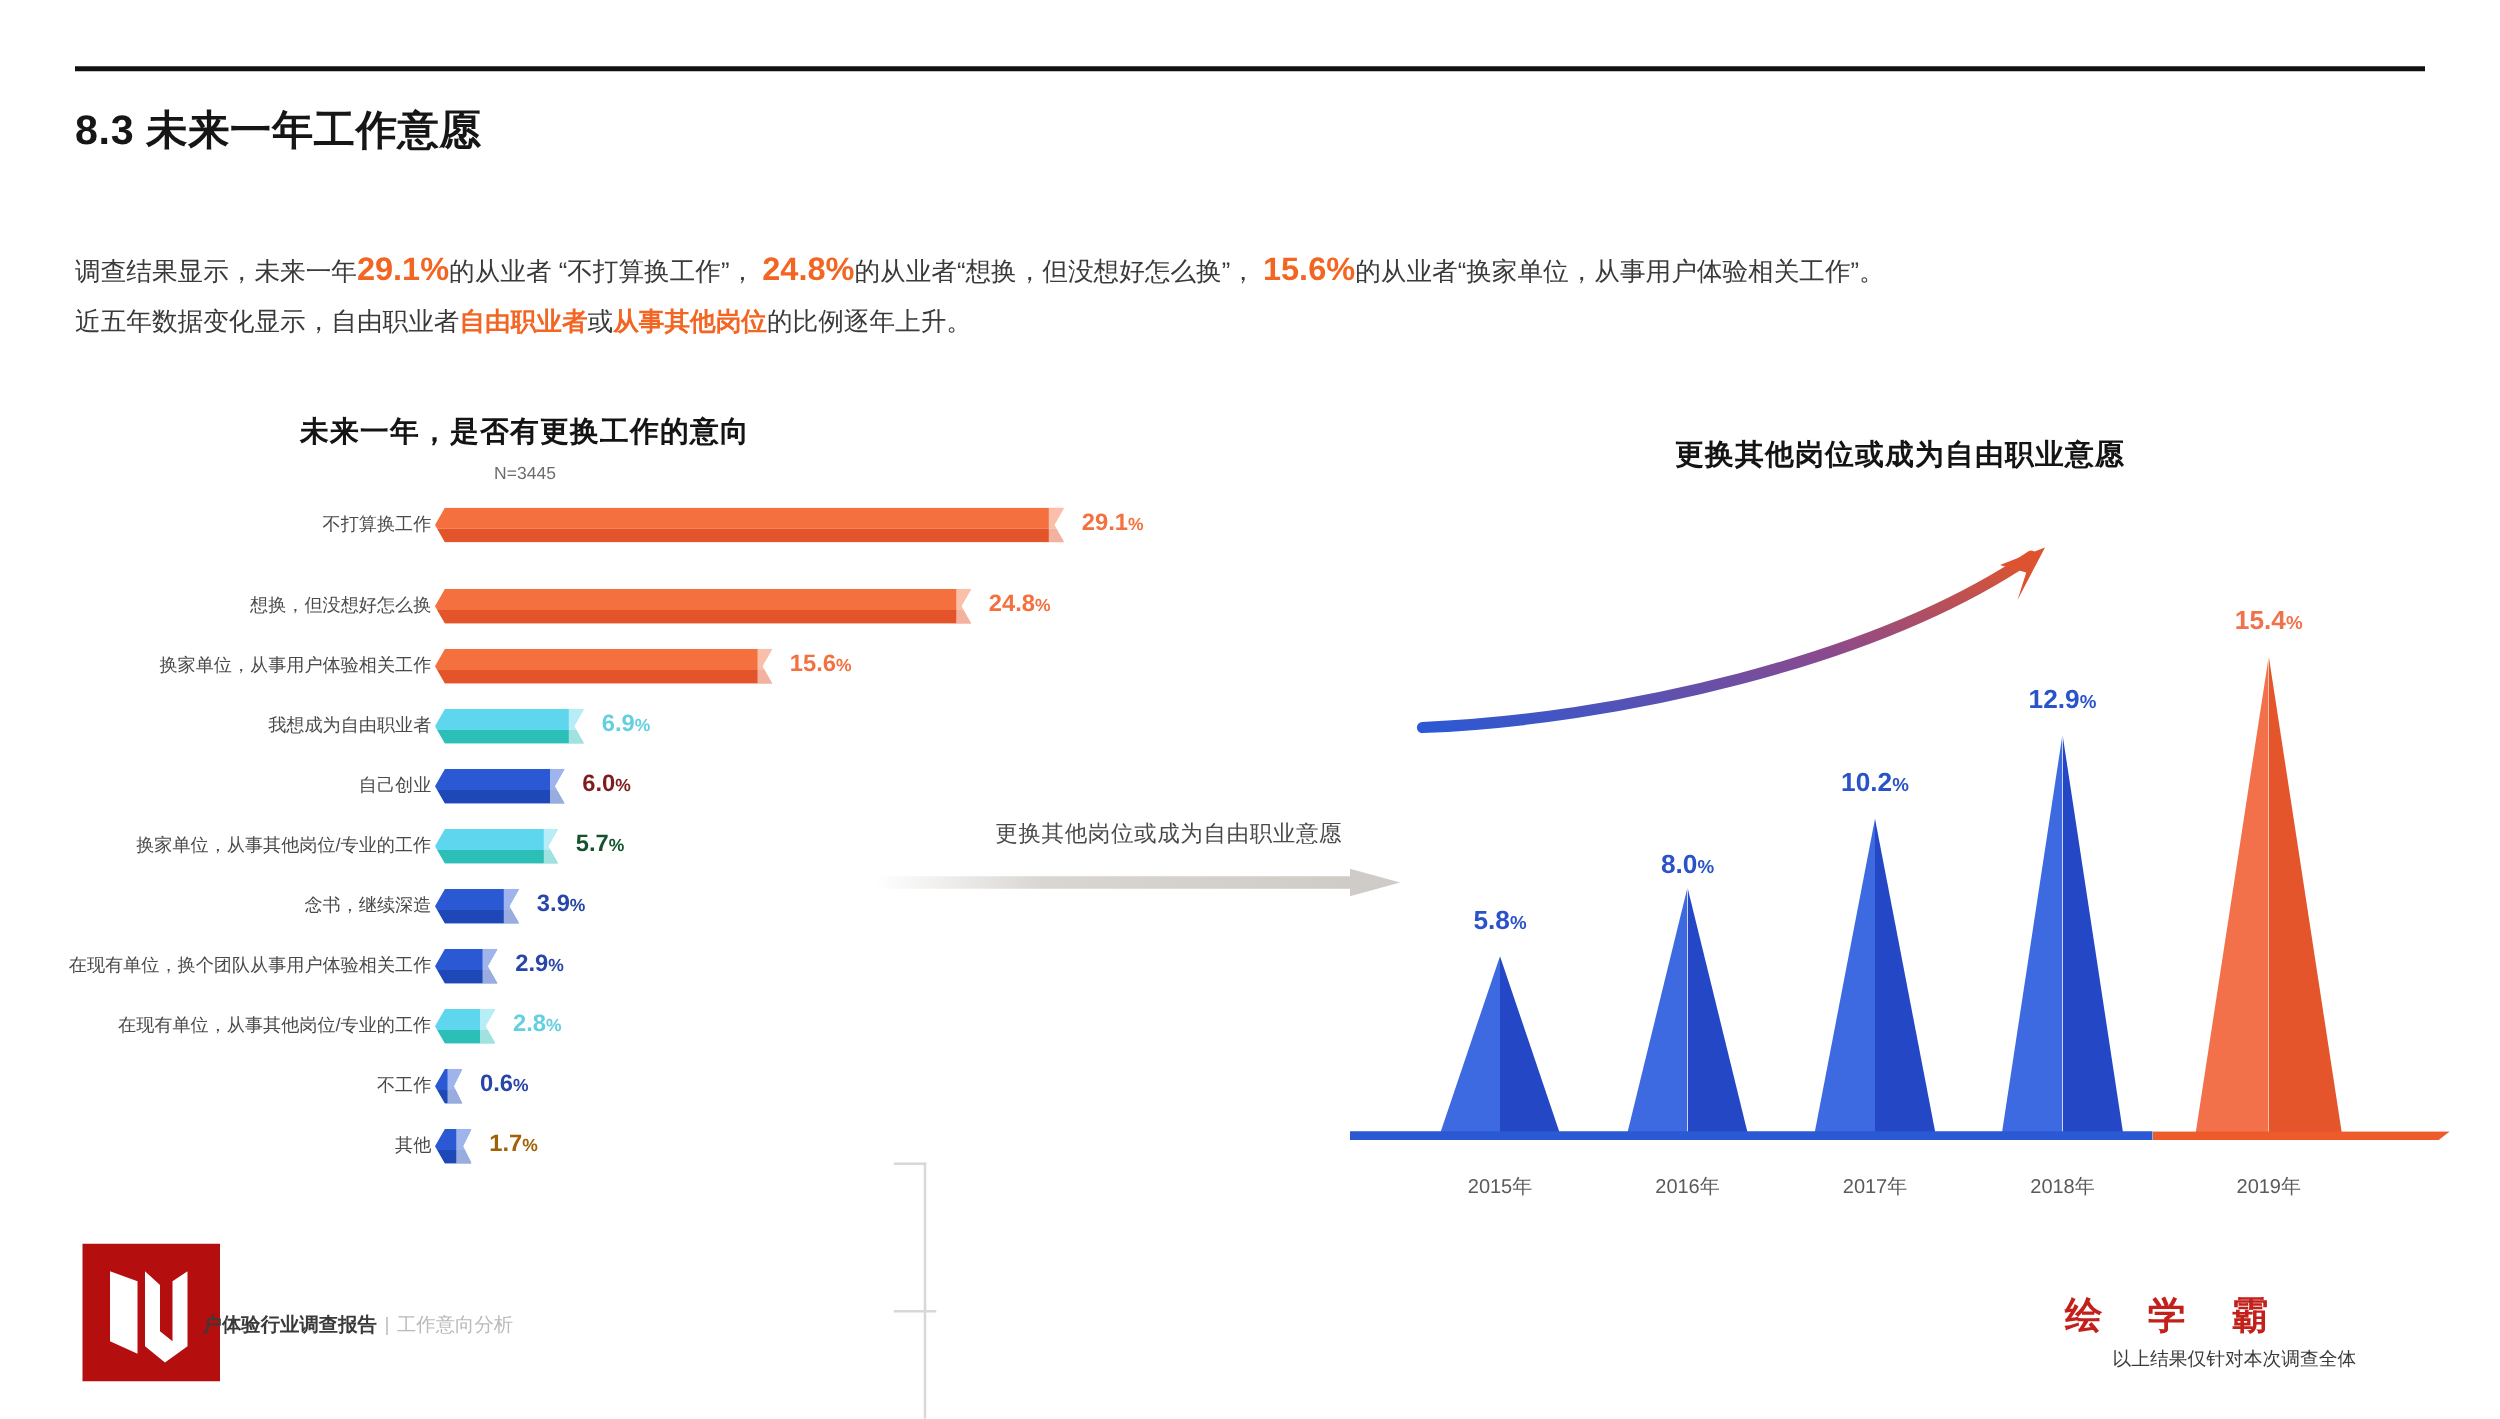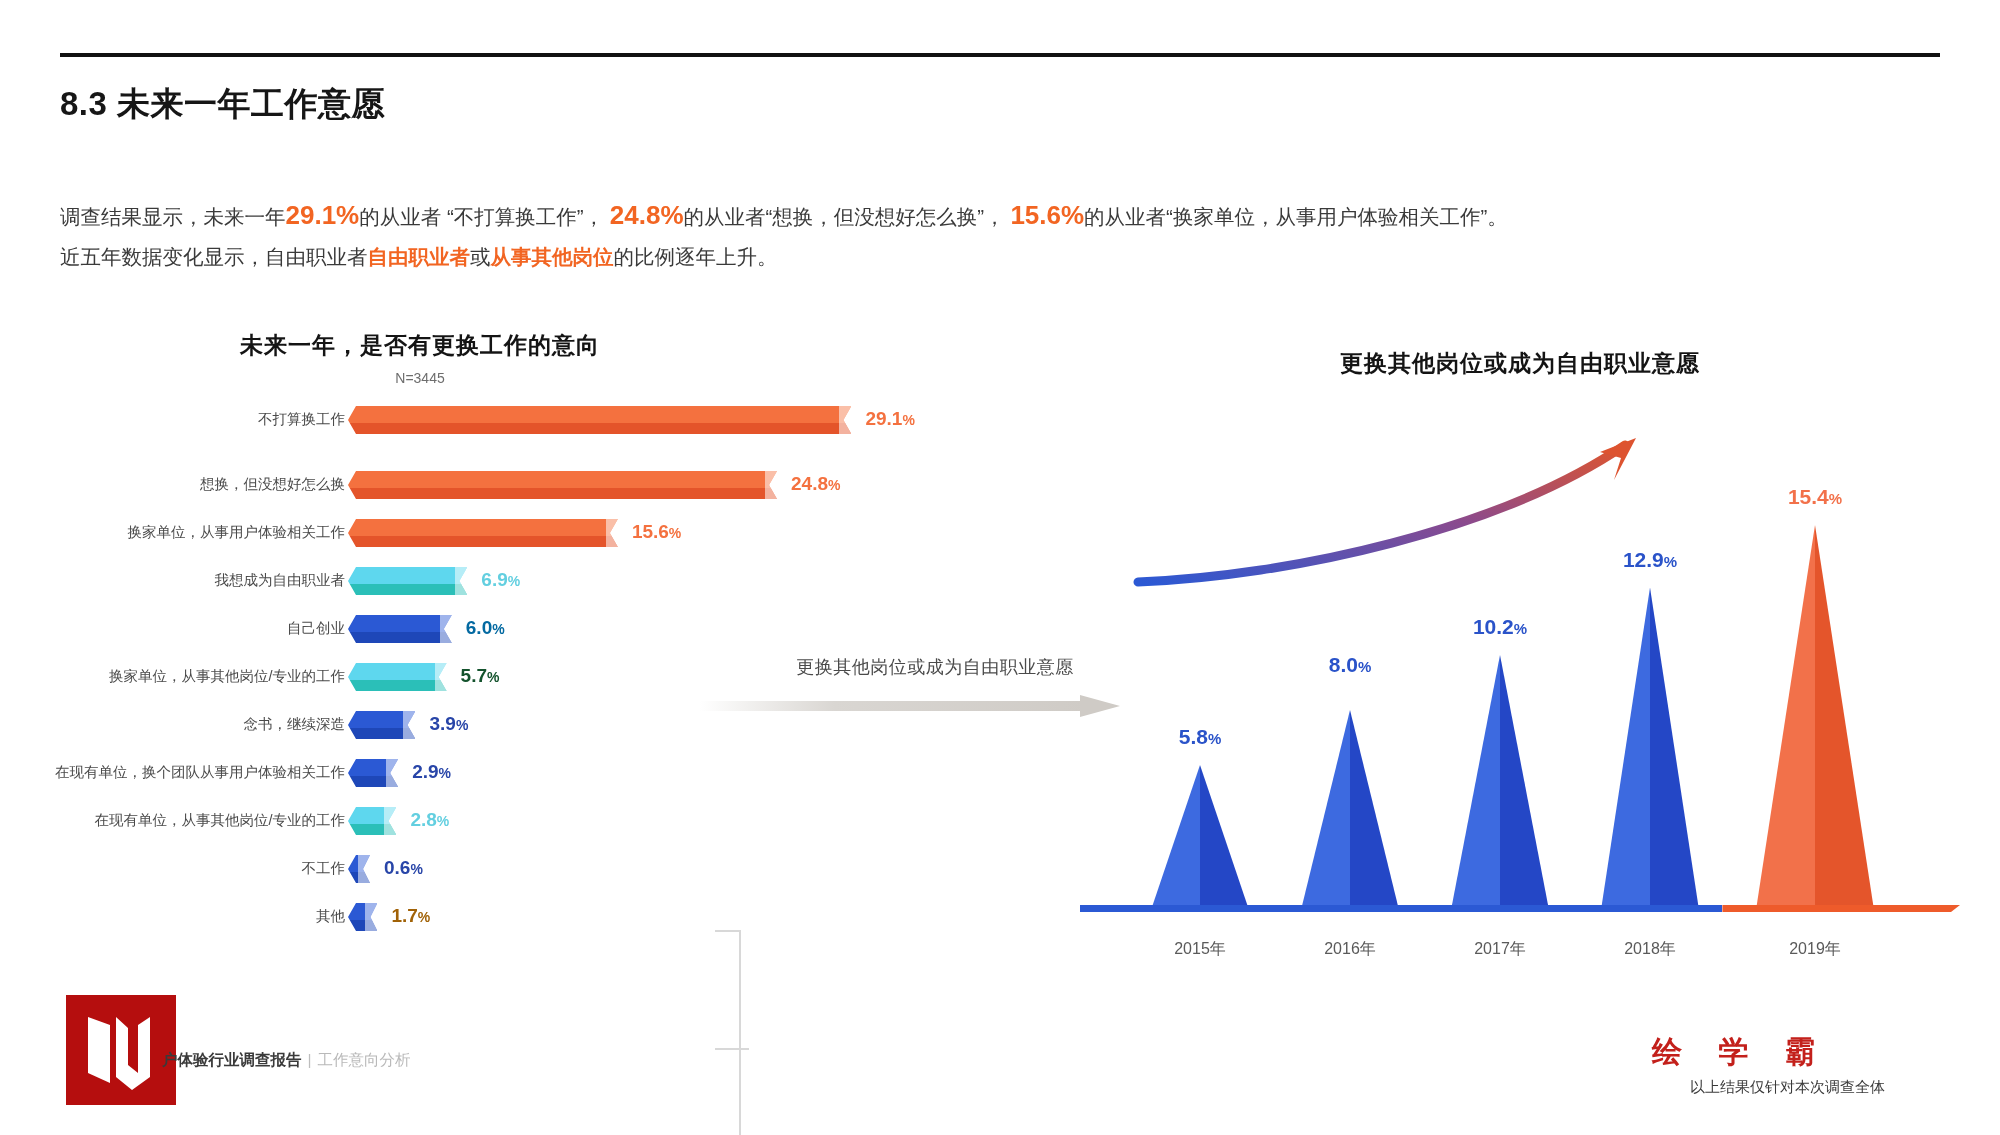--- a/index.html
+++ b/index.html
@@ -212,21 +212,21 @@
       </div>
       <div class="bar-row" style="top: 282px;">
         <div class="bar-label">自己创业</div>
         <div class="bar-wrap" style="width: 103.8px;">
           <div class="bar-shape" style="width: 103.8px;">
             <div class="top" style="background: rgb(43, 89, 212);"></div>
             <div class="bot" style="background: rgb(30, 71, 184);"></div>
             <div class="cap" style="background: rgb(255, 255, 255);"></div>
           </div>
         </div>
-        <div class="bar-value" style="left: 395.8px; color: #0369a1;">6.0<span class="pct">%</span></div>
+        <div class="bar-value" style="left: 395.8px; color: #7f1d1d;">6.0<span class="pct">%</span></div>
       </div>
       <div class="bar-row" style="top: 330px;">
         <div class="bar-label">换家单位，从事其他岗位/专业的工作</div>
         <div class="bar-wrap" style="width: 98.61px;">
           <div class="bar-shape" style="width: 98.61px;">
             <div class="top" style="background: rgb(94, 215, 238);"></div>
             <div class="bot" style="background: rgb(43, 191, 184);"></div>
             <div class="cap" style="background: rgb(255, 255, 255);"></div>
           </div>
         </div>
@@ -315,21 +315,21 @@
     <div id="cones">
         <div class="cone" style="left: 71px; width: 98px; height: 145px;">
           <div class="lt" style="background: rgb(61, 106, 224);"></div>
           <div class="rt" style="background: rgb(36, 71, 198);"></div>
         </div>
         <div class="cone-val" style="left: 72px; width: 96px; text-align: center; bottom: 251px; color: rgb(42, 83, 201);">5.8<span class="pct">%</span></div>
         <div class="cone" style="left: 221px; width: 98px; height: 200px;">
           <div class="lt" style="background: rgb(61, 106, 224);"></div>
           <div class="rt" style="background: rgb(36, 71, 198);"></div>
         </div>
-        <div class="cone-val" style="left: 222px; width: 96px; text-align: center; bottom: 323px; color: rgb(42, 83, 201);">8.0<span class="pct">%</span></div>
+        <div class="cone-val" style="left: 222px; width: 96px; text-align: center; bottom: 296px; color: rgb(42, 83, 201);">8.0<span class="pct">%</span></div>
         <div class="cone" style="left: 371px; width: 98px; height: 255px;">
           <div class="lt" style="background: rgb(61, 106, 224);"></div>
           <div class="rt" style="background: rgb(36, 71, 198);"></div>
         </div>
         <div class="cone-val" style="left: 372px; width: 96px; text-align: center; bottom: 361px; color: rgb(42, 83, 201);">10.2<span class="pct">%</span></div>
         <div class="cone" style="left: 521px; width: 98px; height: 322.5px;">
           <div class="lt" style="background: rgb(61, 106, 224);"></div>
           <div class="rt" style="background: rgb(36, 71, 198);"></div>
         </div>
         <div class="cone-val" style="left: 522px; width: 96px; text-align: center; bottom: 428.5px; color: rgb(42, 83, 201);">12.9<span class="pct">%</span></div>

